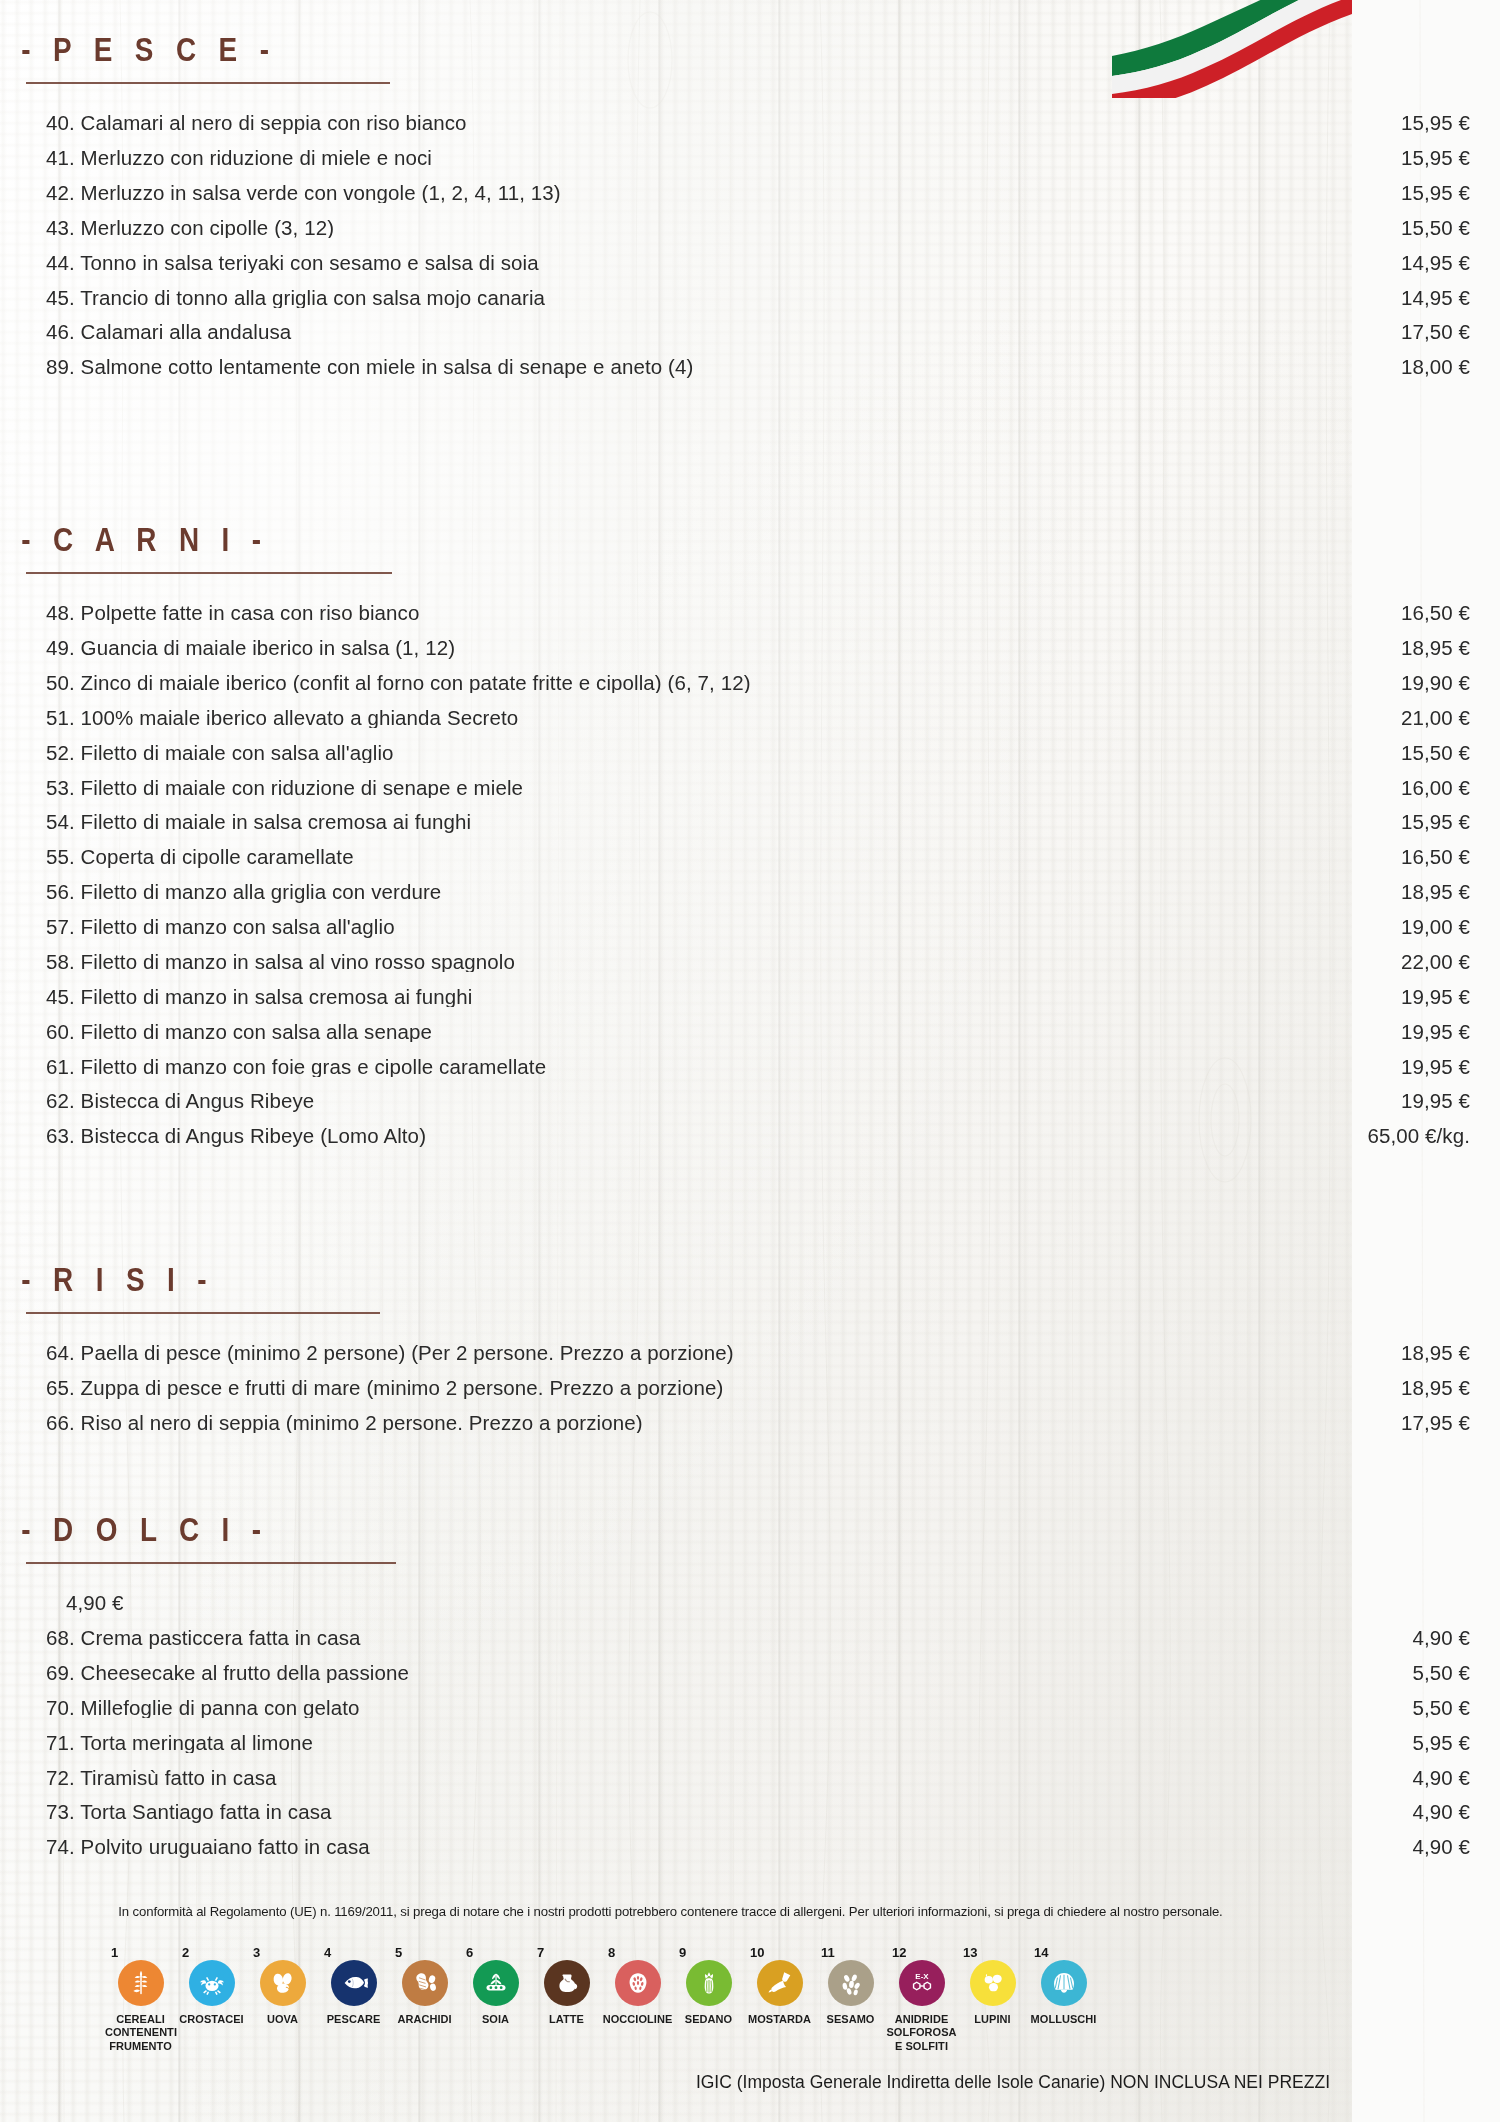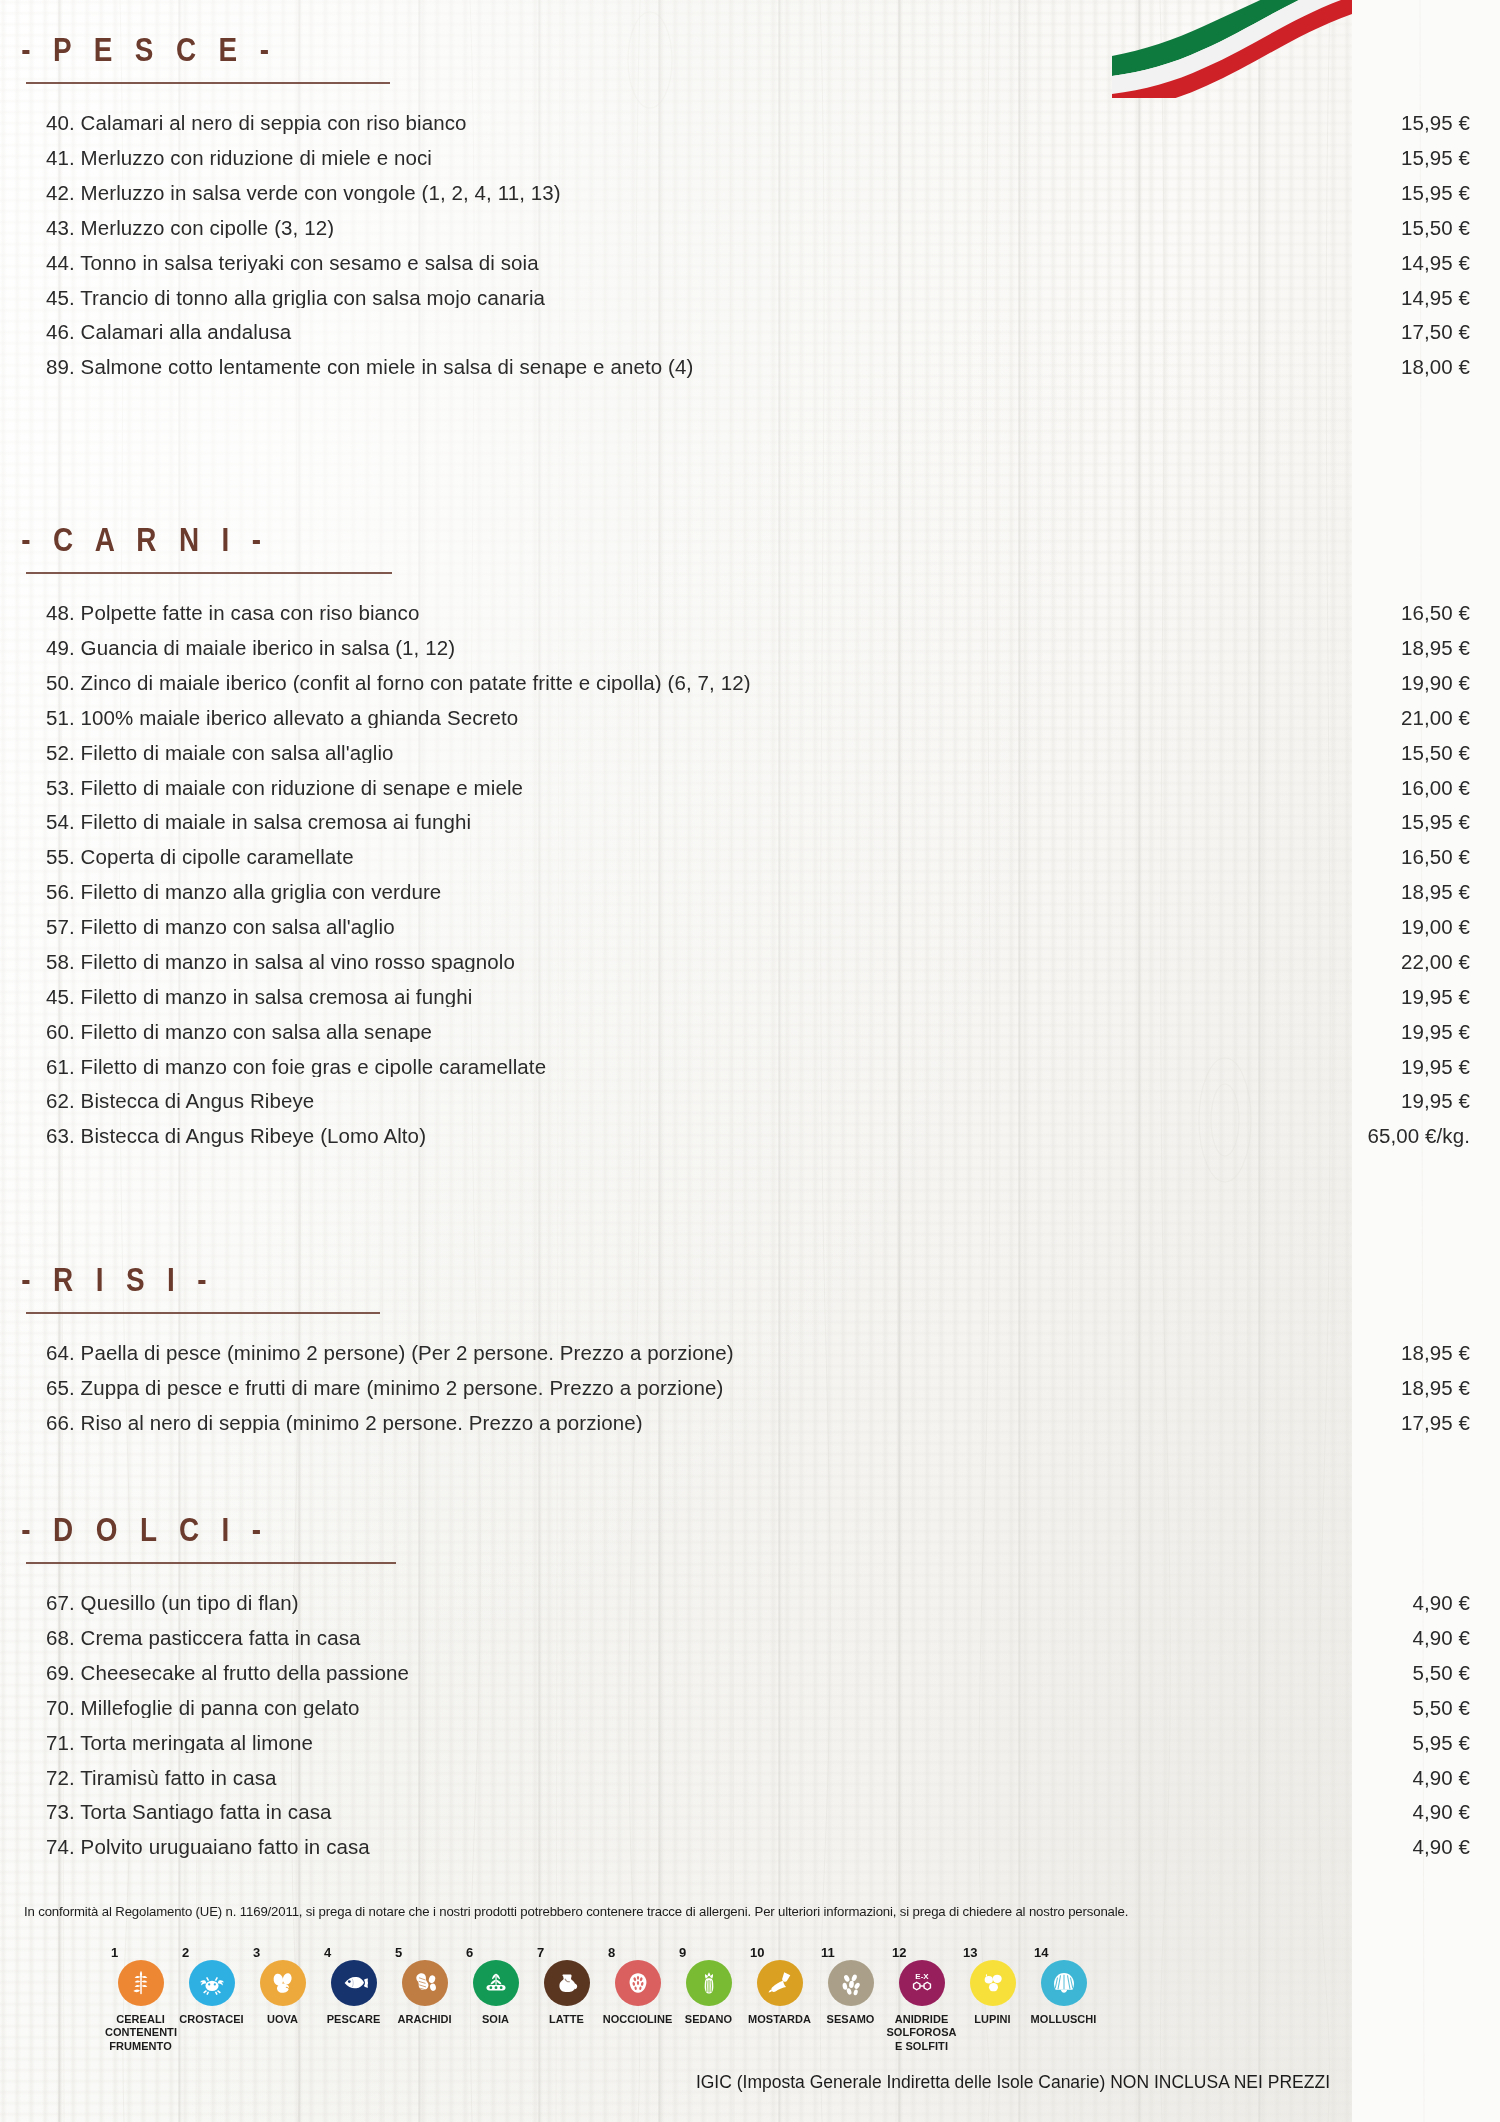--- a/index.html
+++ b/index.html
@@ -124,20 +124,21 @@
 
   
   .legal {
     position: absolute;
     left: 0;
     right: 11px;
     top: 1904px;
     padding: 0 24px;
     font-size: 13.2px;
     color: #1c1c1c;
+    text-align: center;
     letter-spacing: -0.15px;
     white-space: nowrap;
   }
 
   .allergens {
     position: absolute;
     top: 1948px;
     left: 105px;
     width: 1000px;
     display: flex;
@@ -353,21 +354,20 @@
             <span class="nm"><span>66.</span> <span>Riso al nero di seppia (minimo 2 persone. Prezzo a porzione)</span></span>
             <span class="pr">17,95 €</span>
           </div>
         </div>
       </div>
       <div class="section" style="top: 1510px;">
         <div class="sec-head">-  D O L C I  -</div>
         <div class="sec-rule" style="width: 370px;"></div>
         <div class="items">
           <div class="item">
-            <span class="nm"><span>67.</span> <span>Quesillo (un tipo di flan)</span></span>
             <span class="pr">4,90 €</span>
           </div>
           <div class="item">
             <span class="nm"><span>68.</span> <span>Crema pasticcera fatta in casa</span></span>
             <span class="pr">4,90 €</span>
           </div>
           <div class="item">
             <span class="nm"><span>69.</span> <span>Cheesecake al frutto della passione</span></span>
             <span class="pr">5,50 €</span>
           </div>

